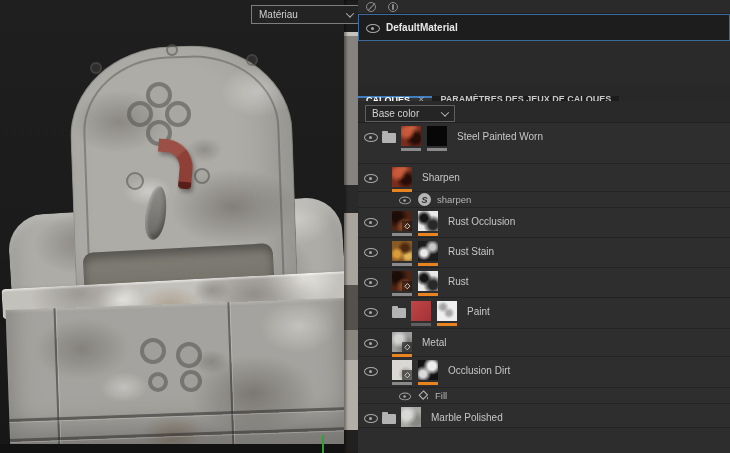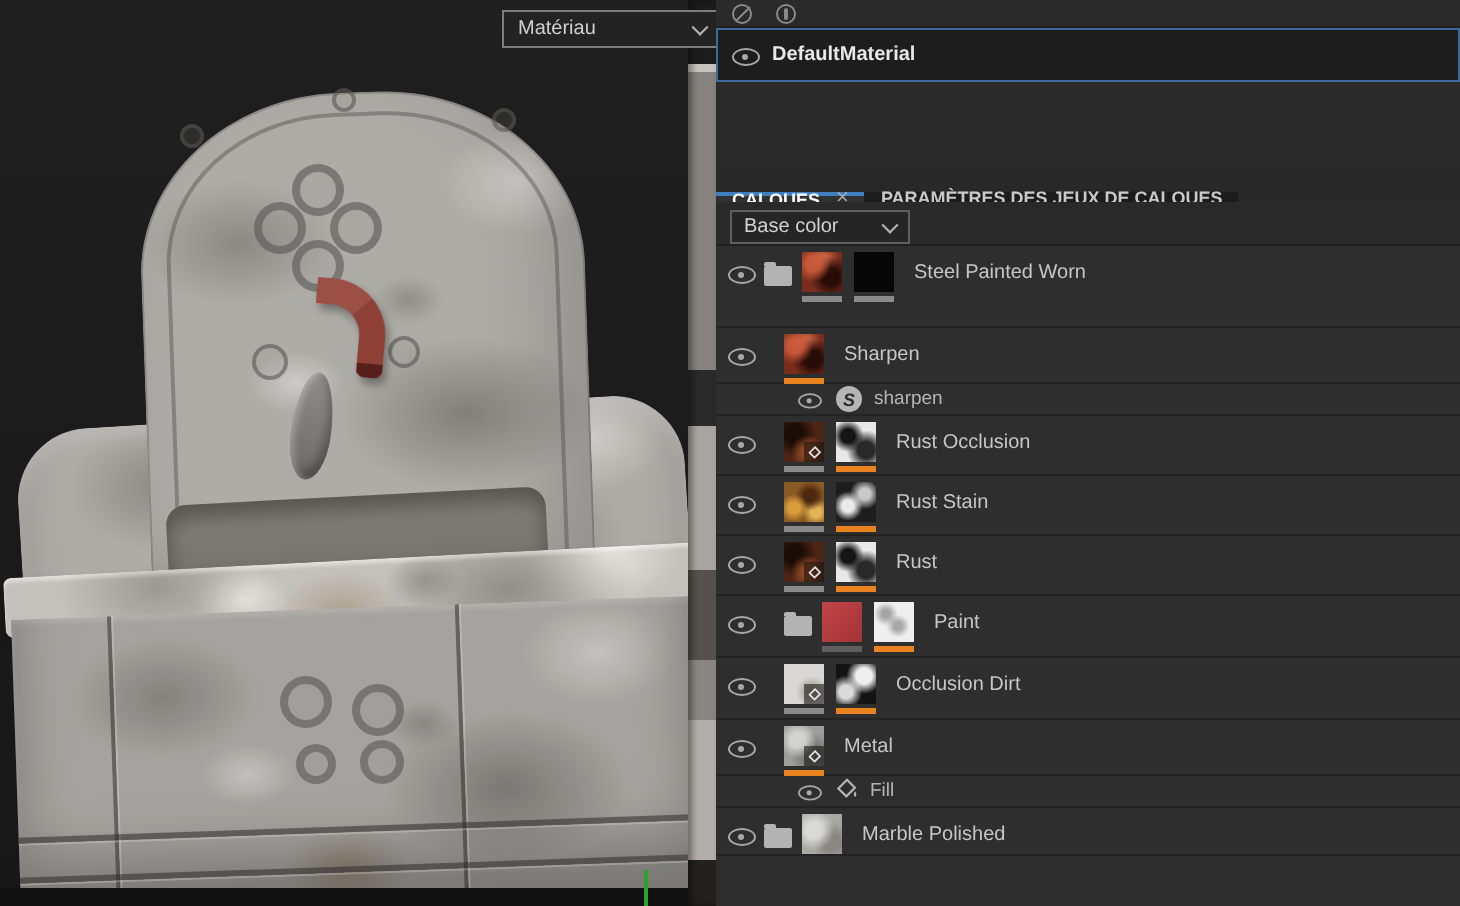--- a/index.html
+++ b/index.html
@@ -346,55 +346,55 @@
             <div class="th th-solidred"></div>
           <div class="bar dim"></div>
           </div>
         <div class="thcol">
             <div class="th th-maskW"></div>
           <div class="bar orange"></div>
           </div>
         <span class="lbl-row">Paint</span>
       </div>
 
+      <div class="lrow" style="height:28px;">
+        <i class="eye"></i>
+          <i class="ind1"></i>
+        <div class="thcol">
+            <div class="th th-graystone">
+            <span class="badge">
+                <svg width="7" height="7" viewBox="0 0 12 12">
+                  <path d="M6 1 L10.3 5.3 L5.6 10 L1.3 5.7 Z" fill="none" stroke="#e8e8e8" stroke-width="1.4"></path>
+                </svg>
+              </span>
+            </div>
+          <div class="bar orange"></div>
+          </div>
+        <span class="lbl-row">Metal</span>
+      </div>
+
       <div class="lrow" style="height:31px;">
         <i class="eye"></i>
           <i class="ind1"></i>
         <div class="thcol">
             <div class="th th-lightdirt">
             <span class="badge">
                 <svg width="7" height="7" viewBox="0 0 12 12">
                   <path d="M6 1 L10.3 5.3 L5.6 10 L1.3 5.7 Z" fill="none" stroke="#e8e8e8" stroke-width="1.4"></path>
                 </svg>
               </span>
             </div>
           <div class="bar gray"></div>
           </div>
         <div class="thcol">
             <div class="th th-maskBW"></div>
           <div class="bar orange"></div>
           </div>
         <span class="lbl-row">Occlusion Dirt</span>
       </div>
-
-      <div class="lrow" style="height:28px;">
-        <i class="eye"></i>
-          <i class="ind1"></i>
-        <div class="thcol">
-            <div class="th th-graystone">
-            <span class="badge">
-                <svg width="7" height="7" viewBox="0 0 12 12">
-                  <path d="M6 1 L10.3 5.3 L5.6 10 L1.3 5.7 Z" fill="none" stroke="#e8e8e8" stroke-width="1.4"></path>
-                </svg>
-              </span>
-            </div>
-          <div class="bar orange"></div>
-          </div>
-        <span class="lbl-row">Metal</span>
-      </div>
       <div class="erow" style="height:16px;">
         <i class="eye"></i>
         <span class="bucket"><svg width="11" height="11" viewBox="0 0 12 12">
               <path d="M6 1 L10.3 5.3 L5.6 10 L1.3 5.7 Z" fill="none" stroke="#b5b5b5" stroke-width="1.2"></path>
               <path d="M10.4 7.2 q1.4 2.1 0 3.2 q-1.4 -1.1 0 -3.2 Z" fill="#b5b5b5"></path>
             </svg></span>
         <span class="elbl">Fill</span>
       </div>
 
       <div class="lrow" style="height:24px;">

